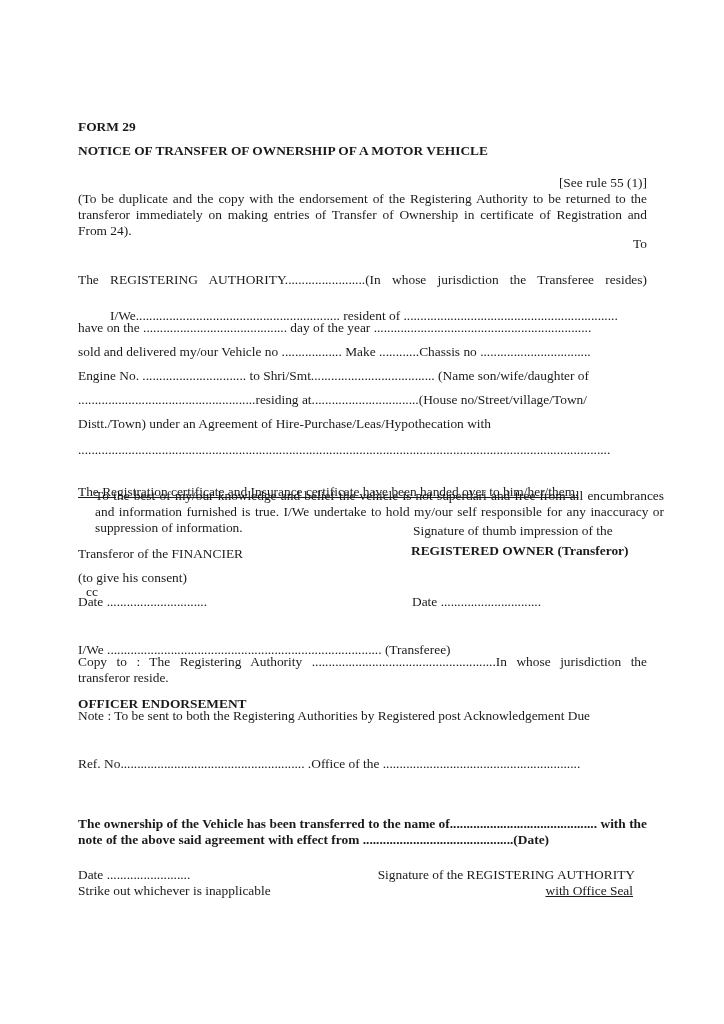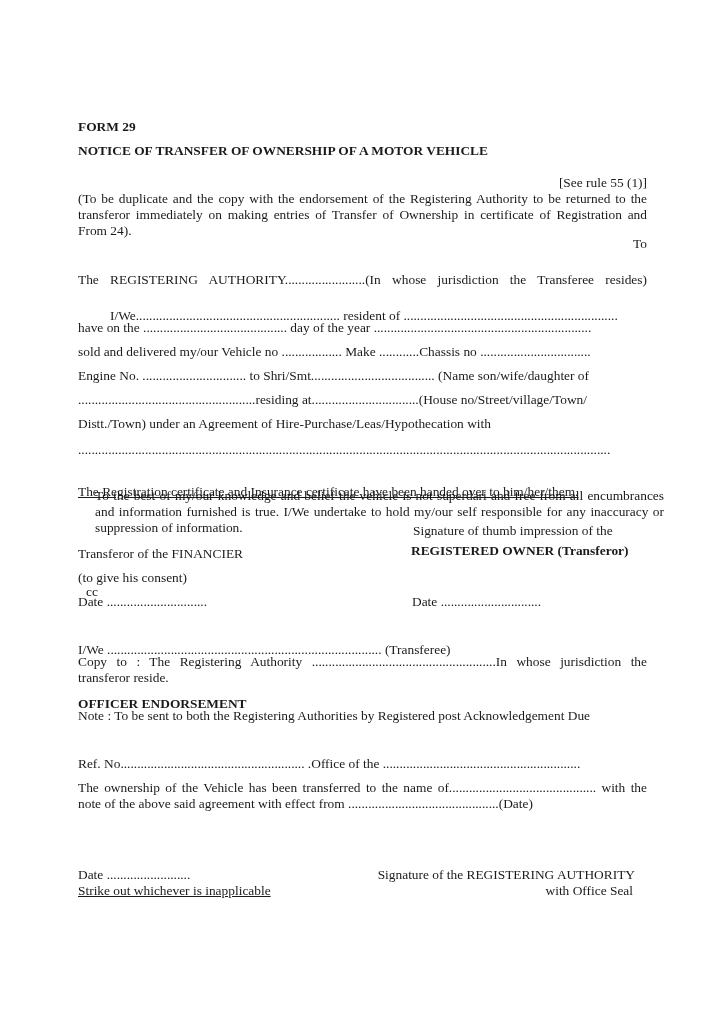--- a/index.html
+++ b/index.html
@@ -44,19 +44,19 @@
   <div class="col2" style="top:594px; left:0;">Date ..............................</div>
   <div class="col2" style="top:594px; left:334px;">Date ..............................</div>
 
   <div class="ln" style="top:584px;margin-left:8px;">cc</div>
   <div class="ln" style="top:642px;">I/We .................................................................................. (Transferee)</div>
   <div class="ln just" style="top:632px;margin-top:22px;">Copy to : The Registering Authority .......................................................In whose jurisdiction the transferor reside.</div>
   <div class="ln" style="top:708px;">Note : To be sent to both the Registering Authorities by Registered post Acknowledgement Due</div>
 
   <div class="ln center" style="top:696px;">OFFICER ENDORSEMENT</div>
   <div class="ln" style="top:756px;">Ref. No.......................................................  .Office of the  ...........................................................</div>
-  <div class="ln just" style="top:780px;">The ownership of the Vehicle has been transferred to the name of............................................ with the note of the above said agreement with effect from .............................................(Date)</div>
+  <div class="ln just" style="top:816px;font-weight:bold;">The ownership of the Vehicle has been transferred to the name of............................................ with the note of the above said agreement with effect from .............................................(Date)</div>
 
   <div class="col2" style="top:867px; left:0;">Date .........................</div>
-  <div class="col2" style="top:883px; left:0;text-decoration:underline;">Strike out whichever is inapplicable</div>
+  <div class="col2" style="top:883px; left:0;">Strike out whichever is inapplicable</div>
   <div class="col2" style="top:867px; right:12px;">Signature of the REGISTERING AUTHORITY</div>
-  <div class="col2" style="top:883px; right:14px;">with Office Seal</div>
+  <div class="col2" style="top:883px; right:14px;text-decoration:underline;">with Office Seal</div>
 </div>
 
 </body></html>

